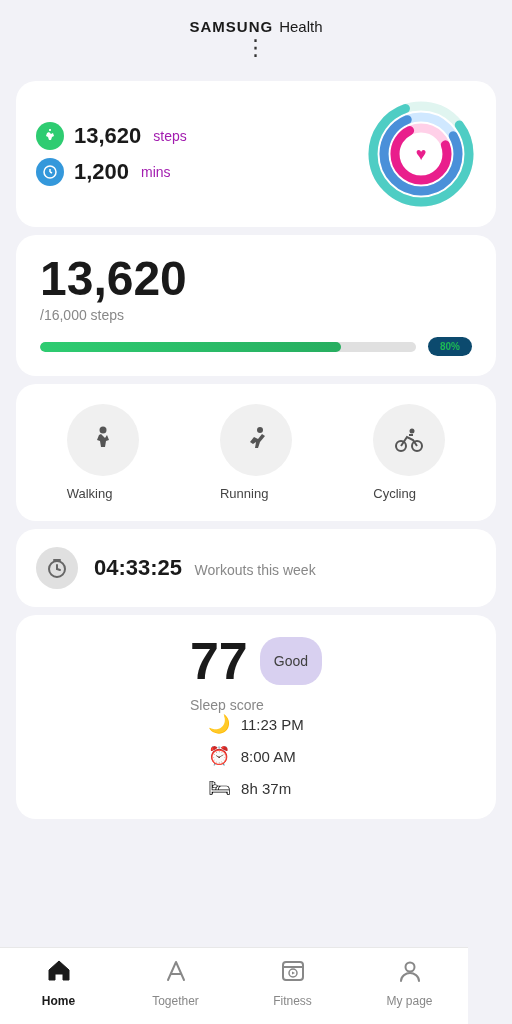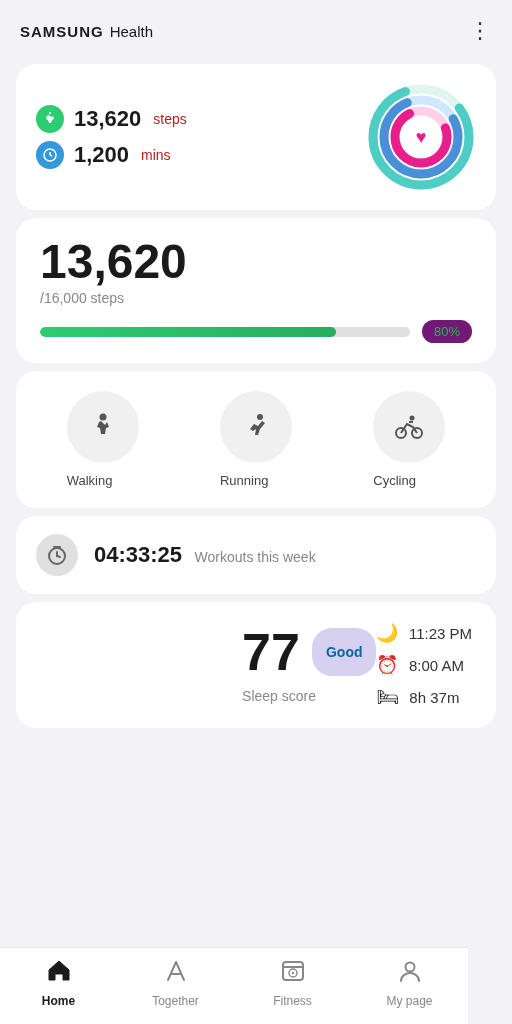--- a/index.html
+++ b/index.html
@@ -13,20 +13,21 @@
       overflow-x: hidden;
     }
 
     
     .header {
       display: flex;
       align-items: center;
       justify-content: space-between;
       padding: 18px 20px 12px 20px;
       background: #f2f2f7;
+      flex-direction: column;
     }
     .header-logo {
       display: flex;
       align-items: center;
       gap: 6px;
     }
     .logo-samsung {
       font-size: 15px;
       font-weight: 700;
       letter-spacing: 1px;
@@ -82,21 +83,21 @@
     .metric-icon.mins { background: #3498db; }
     .metric-icon.cal { background: #e91e8c; }
     .metric-value {
       font-size: 22px;
       font-weight: 700;
       color: #1a1a1a;
     }
     .metric-unit {
       font-size: 14px;
       font-weight: 400;
-      color: #b91c1c;
+      color: #a21caf;
       margin-left: 2px;
     }
 
     
     .heart-ring {
       width: 110px;
       height: 110px;
       position: relative;
     }
 
@@ -128,24 +129,24 @@
       background: #e0e0e0;
       border-radius: 10px;
       overflow: hidden;
     }
     .progress-bar-fill {
       height: 100%;
       background: linear-gradient(90deg, #2ecc71, #27ae60);
       border-radius: 10px;
     }
     .progress-badge {
-      background: #701a75;
+      background: #0c4a6e;
       color: #1db954;
-      font-size: 13px;
-      font-weight: 400;
+      font-size: 10px;
+      font-weight: 700;
       padding: 4px 12px;
       border-radius: 20px;
       white-space: nowrap;
     }
 
     
     .activity-icons-card {
       display: flex;
       justify-content: space-around;
       align-items: center;
@@ -198,44 +199,45 @@
     }
     .workout-label {
       font-size: 14px;
       color: #888;
     }
 
     
     .sleep-card {
       display: flex;
       align-items: center;
-      justify-content: flex-end;
+      justify-content: space-between;
       padding: 20px 24px;
+      flex-direction: column;
     }
     .sleep-left {
       display: flex;
       flex-direction: column;
       gap: 6px;
     }
     .sleep-score-row {
       display: flex;
       align-items: center;
       gap: 12px;
     }
     .sleep-score {
       font-size: 52px;
       font-weight: 700;
       color: #1a1a1a;
       line-height: 1;
     }
     .sleep-badge {
       background: #d8d0f0;
-      color: #0369a1;
-      font-size: 14px;
-      font-weight: 700;
+      color: #404040;
+      font-size: 14px;
+      font-weight: 400;
       padding: 16px 14px;
       border-radius: 20px;
     }
     .sleep-text {
       font-size: 14px;
       color: #888;
       margin-top: 4px;
     }
     .sleep-right {
       display: flex;

